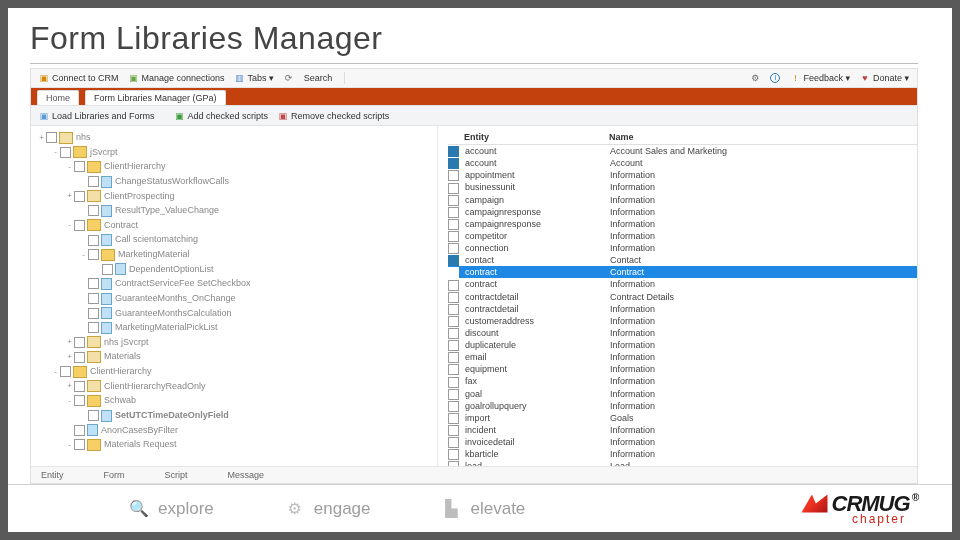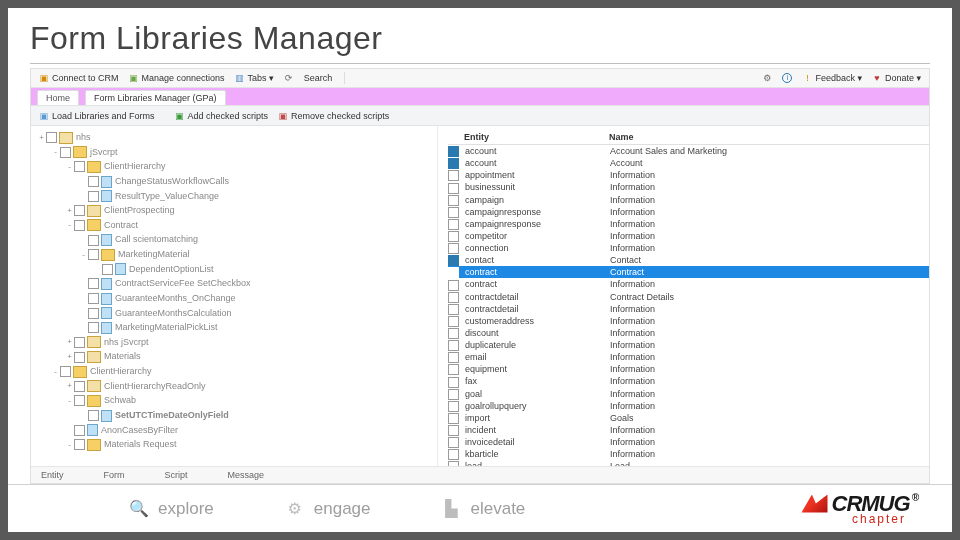--- a/index.html
+++ b/index.html
@@ -1,34 +1,34 @@
 <!DOCTYPE html>
 <html><head>
 <meta charset="utf-8">
 <style>
   html,body{margin:0;padding:0;width:960px;height:540px;font-family:"Segoe UI",Tahoma,sans-serif;background:#fff;overflow:hidden}
   .slide{box-sizing:border-box;width:960px;height:540px;border:8px solid #595959;position:relative;background:#fff}
-  .slide-inner{margin:12px 22px 0 22px}
+  .slide-inner{margin:12px 34px 0 22px}
   h1.title{font-size:32px;font-weight:300;margin:0 0 6px 0;color:#444;font-family:"Segoe UI",sans-serif;letter-spacing:.5px}
   .underline{height:1px;background:#bdbdbd;margin:0 0 4px 0}
   
   .app{border:1px solid #e0e0e0;font-size:9px;color:#333;background:#fff}
   .toolbar{display:flex;align-items:center;gap:10px;background:#f7f7f7;border-bottom:1px solid #e3e3e3;padding:2px 8px;height:14px}
   .toolbar .btn{display:flex;align-items:center;gap:3px;color:#333}
   .toolbar .sep{width:1px;height:12px;background:#ddd;margin:0 2px}
   .ico{width:10px;height:10px;display:inline-block;font-size:9px;line-height:10px;text-align:center}
   .ico-crm{color:#d28a00}
   .ico-users{color:#6ba644}
   .ico-tabs{color:#5588cc}
   .ico-refresh{color:#6a6a6a}
   .ico-gear{color:#6a6a6a}
   .ico-info{color:#2a7ab0;border:1px solid #2a7ab0;border-radius:50%;width:8px;height:8px;font-size:7px;line-height:7px}
   .ico-excl{color:#c98b00}
   .ico-heart{color:#c04040}
-  .tabbar{display:flex;align-items:flex-end;gap:6px;padding:2px 6px 0 6px;background:#f0abfc}
+  .tabbar{display:flex;align-items:flex-end;gap:6px;padding:2px 6px 0 6px;background:#c2410c}
   .tab{border:1px solid #dcdcdc;border-bottom:none;background:#fff;padding:2px 8px;font-size:9px;color:#555;border-radius:2px 2px 0 0}
   .tab.home{background:#fff}
   .tab.active{background:#fff;color:#333}
   .subtoolbar{display:flex;align-items:center;gap:10px;background:#f3f4f5;border-top:1px solid #e3e3e3;border-bottom:1px solid #e3e3e3;padding:2px 8px;height:15px}
   .subbtn{display:flex;align-items:center;gap:3px;color:#333}
   .ico-load{color:#5a9bd5}
   .ico-add{color:#3a9a3a}
   .ico-remove{color:#c04a4a}
   
   .panes{display:flex;height:340px;background:#fff}
@@ -140,22 +140,22 @@
         </div>
       </div>
 
       <div class="panes">
         <div class="tree-pane">
           <ul class="tree" id="tree-root">
               <li class="tn" style="padding-left: 0px;"><span class="tw">+</span><span class="chk"></span><span class="fico closed"></span><span class="lbl blur">nhs</span></li>
               <li class="tn" style="padding-left: 14px;"><span class="tw">-</span><span class="chk"></span><span class="fico "></span><span class="lbl blur">jSvcrpt</span></li>
               <li class="tn" style="padding-left: 28px;"><span class="tw">-</span><span class="chk"></span><span class="fico "></span><span class="lbl blur">ClientHierarchy</span></li>
               <li class="tn" style="padding-left: 42px;"><span class="tw"></span><span class="chk"></span><span class="fico leaf"></span><span class="lbl blur">ChangeStatusWorkflowCalls</span></li>
+              <li class="tn" style="padding-left: 28px;"><span class="tw">+</span><span class="chk"></span><span class="fico closed"></span><span class="lbl blur">ClientProspecting</span></li>
               <li class="tn" style="padding-left: 42px;"><span class="tw"></span><span class="chk"></span><span class="fico leaf"></span><span class="lbl blur">ResultType_ValueChange</span></li>
-              <li class="tn" style="padding-left: 28px;"><span class="tw">+</span><span class="chk"></span><span class="fico closed"></span><span class="lbl blur">ClientProspecting</span></li>
               <li class="tn" style="padding-left: 28px;"><span class="tw">-</span><span class="chk"></span><span class="fico "></span><span class="lbl blur">Contract</span></li>
               <li class="tn" style="padding-left: 42px;"><span class="tw"></span><span class="chk"></span><span class="fico leaf"></span><span class="lbl blur">Call scientomatching</span></li>
               <li class="tn" style="padding-left: 42px;"><span class="tw">-</span><span class="chk"></span><span class="fico "></span><span class="lbl blur">MarketingMaterial</span></li>
               <li class="tn" style="padding-left: 56px;"><span class="tw"></span><span class="chk"></span><span class="fico leaf"></span><span class="lbl blur">DependentOptionList</span></li>
               <li class="tn" style="padding-left: 42px;"><span class="tw"></span><span class="chk"></span><span class="fico leaf"></span><span class="lbl blur">ContractServiceFee SetCheckbox</span></li>
               <li class="tn" style="padding-left: 42px;"><span class="tw"></span><span class="chk"></span><span class="fico leaf"></span><span class="lbl blur">GuaranteeMonths_OnChange</span></li>
               <li class="tn" style="padding-left: 42px;"><span class="tw"></span><span class="chk"></span><span class="fico leaf"></span><span class="lbl blur">GuaranteeMonthsCalculation</span></li>
               <li class="tn" style="padding-left: 42px;"><span class="tw"></span><span class="chk"></span><span class="fico leaf"></span><span class="lbl blur">MarketingMaterialPickList</span></li>
               <li class="tn" style="padding-left: 28px;"><span class="tw">+</span><span class="chk"></span><span class="fico closed"></span><span class="lbl blur">nhs jSvcrpt</span></li>
               <li class="tn" style="padding-left: 28px;"><span class="tw">+</span><span class="chk"></span><span class="fico closed"></span><span class="lbl blur">Materials</span></li>

